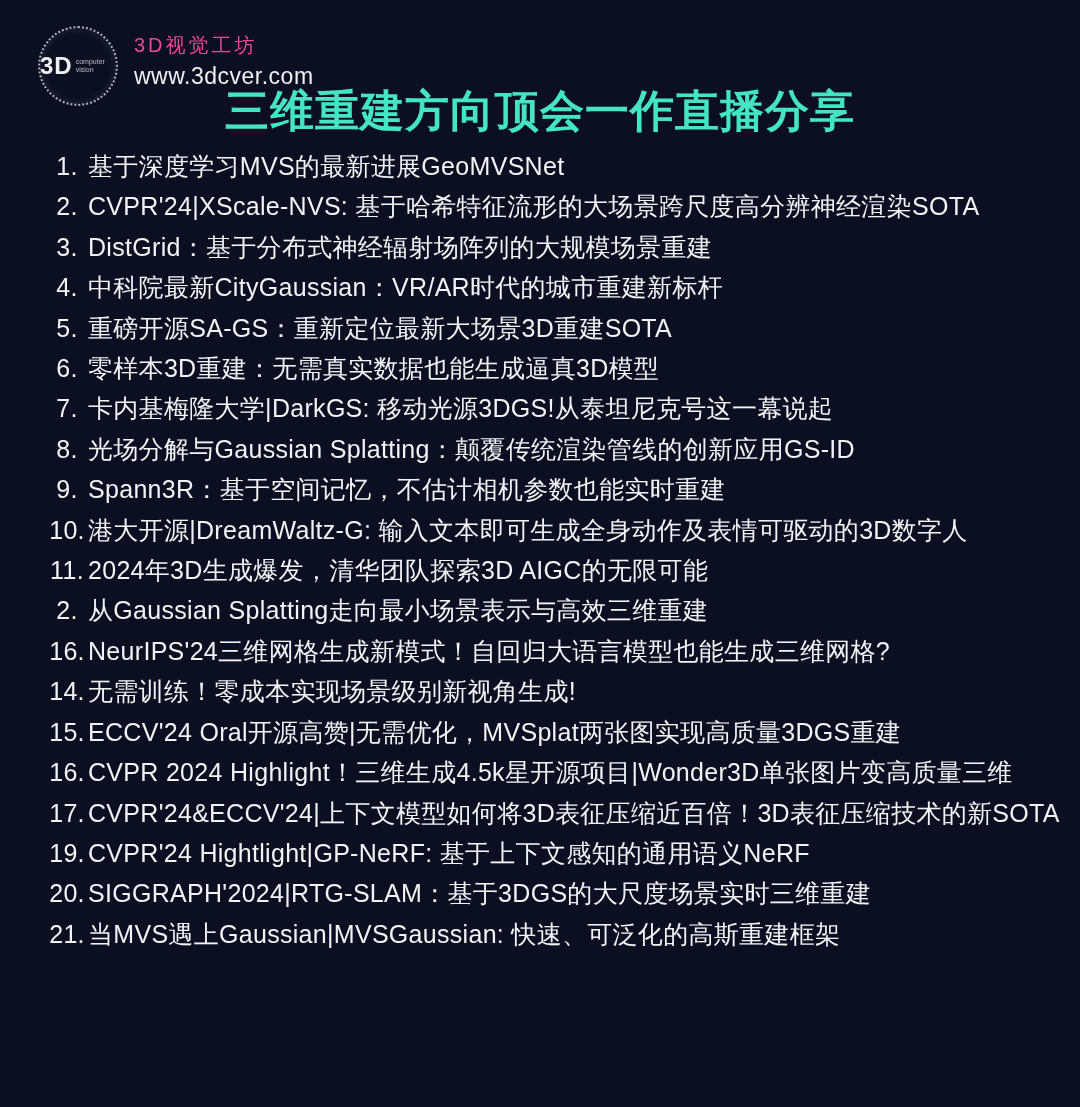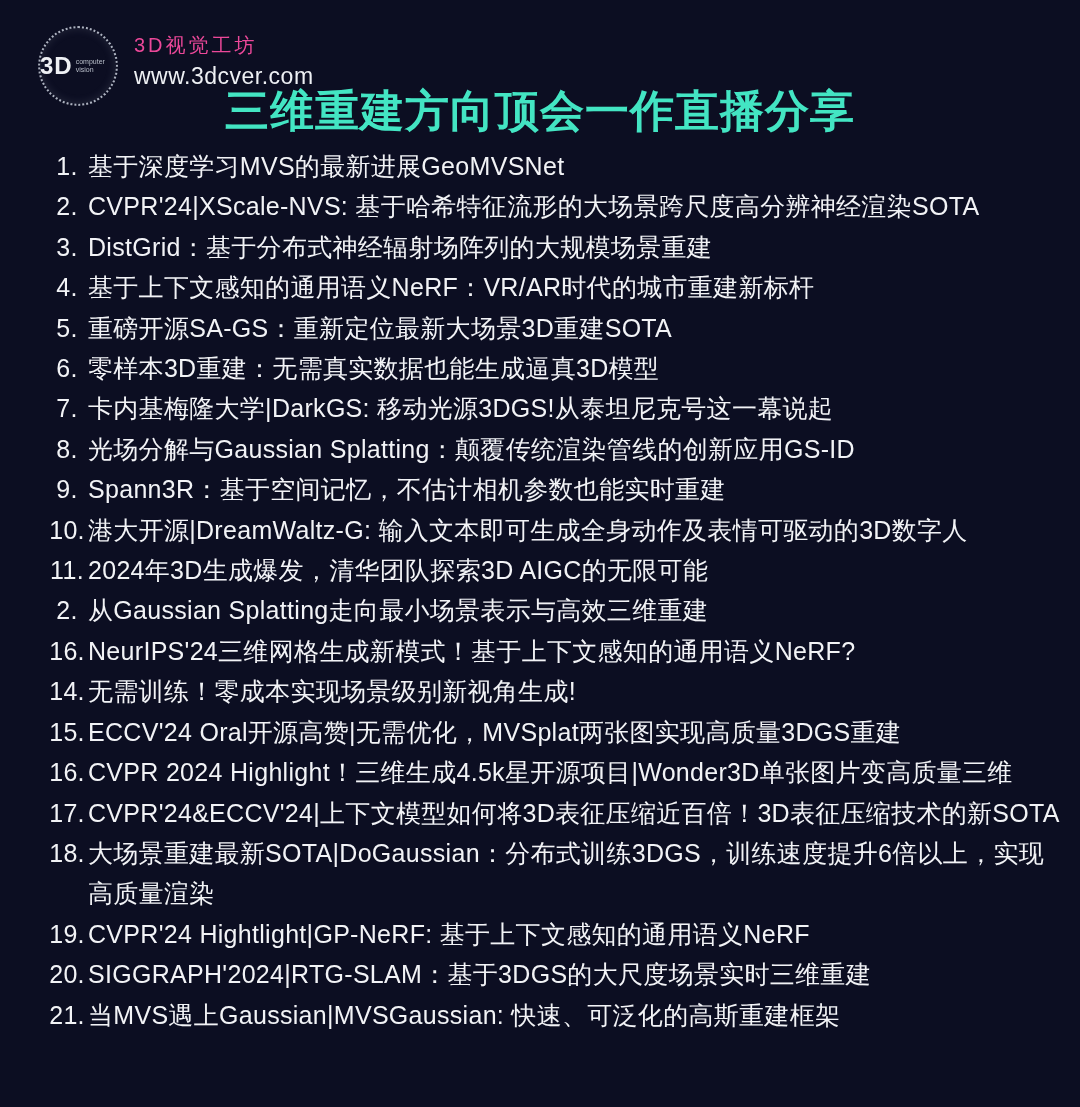--- a/index.html
+++ b/index.html
@@ -88,21 +88,21 @@
     <li>
         <span class="num">2.</span>
         <span class="txt">CVPR'24|XScale-NVS: 基于哈希特征流形的大场景跨尺度高分辨神经渲染SOTA</span>
       </li>
     <li>
         <span class="num">3.</span>
         <span class="txt">DistGrid：基于分布式神经辐射场阵列的大规模场景重建</span>
       </li>
     <li>
         <span class="num">4.</span>
-        <span class="txt">基于上下文感知的通用语义NeRF：VR/AR时代的城市重建新标杆</span>
+        <span class="txt">中科院最新CityGaussian：VR/AR时代的城市重建新标杆</span>
       </li>
     <li>
         <span class="num">5.</span>
         <span class="txt">重磅开源SA-GS：重新定位最新大场景3D重建SOTA</span>
       </li>
     <li>
         <span class="num">6.</span>
         <span class="txt">零样本3D重建：无需真实数据也能生成逼真3D模型</span>
       </li>
     <li>
@@ -124,41 +124,37 @@
     <li>
         <span class="num">11.</span>
         <span class="txt">2024年3D生成爆发，清华团队探索3D AIGC的无限可能</span>
       </li>
     <li>
         <span class="num">2.</span>
         <span class="txt">从Gaussian Splatting走向最小场景表示与高效三维重建</span>
       </li>
     <li>
         <span class="num">16.</span>
-        <span class="txt">NeurIPS'24三维网格生成新模式！基于上下文感知的通用语义NeRF?</span>
+        <span class="txt">NeurIPS'24三维网格生成新模式！自回归大语言模型也能生成三维网格?</span>
       </li>
     <li>
         <span class="num">14.</span>
         <span class="txt">无需训练！零成本实现场景级别新视角生成!</span>
       </li>
     <li>
         <span class="num">15.</span>
         <span class="txt">ECCV'24 Oral开源高赞|无需优化，MVSplat两张图实现高质量3DGS重建</span>
       </li>
     <li>
         <span class="num">16.</span>
         <span class="txt">CVPR 2024 Highlight！三维生成4.5k星开源项目|Wonder3D单张图片变高质量三维</span>
       </li>
     <li>
         <span class="num">17.</span>
         <span class="txt">CVPR'24&amp;ECCV'24|上下文模型如何将3D表征压缩近百倍！3D表征压缩技术的新SOTA</span>
-      </li>
-    <li>
-        <span class="num">18.</span>
-        <span class="txt">大场景重建最新SOTA|DoGaussian：分布式训练3DGS，训练速度提升6倍以上，实现高质量渲染</span>
       </li>
     <li>
         <span class="num">19.</span>
         <span class="txt">CVPR'24 Hightlight|GP-NeRF: 基于上下文感知的通用语义NeRF</span>
       </li>
     <li>
         <span class="num">20.</span>
         <span class="txt">SIGGRAPH'2024|RTG-SLAM：基于3DGS的大尺度场景实时三维重建</span>
       </li>
     <li>

